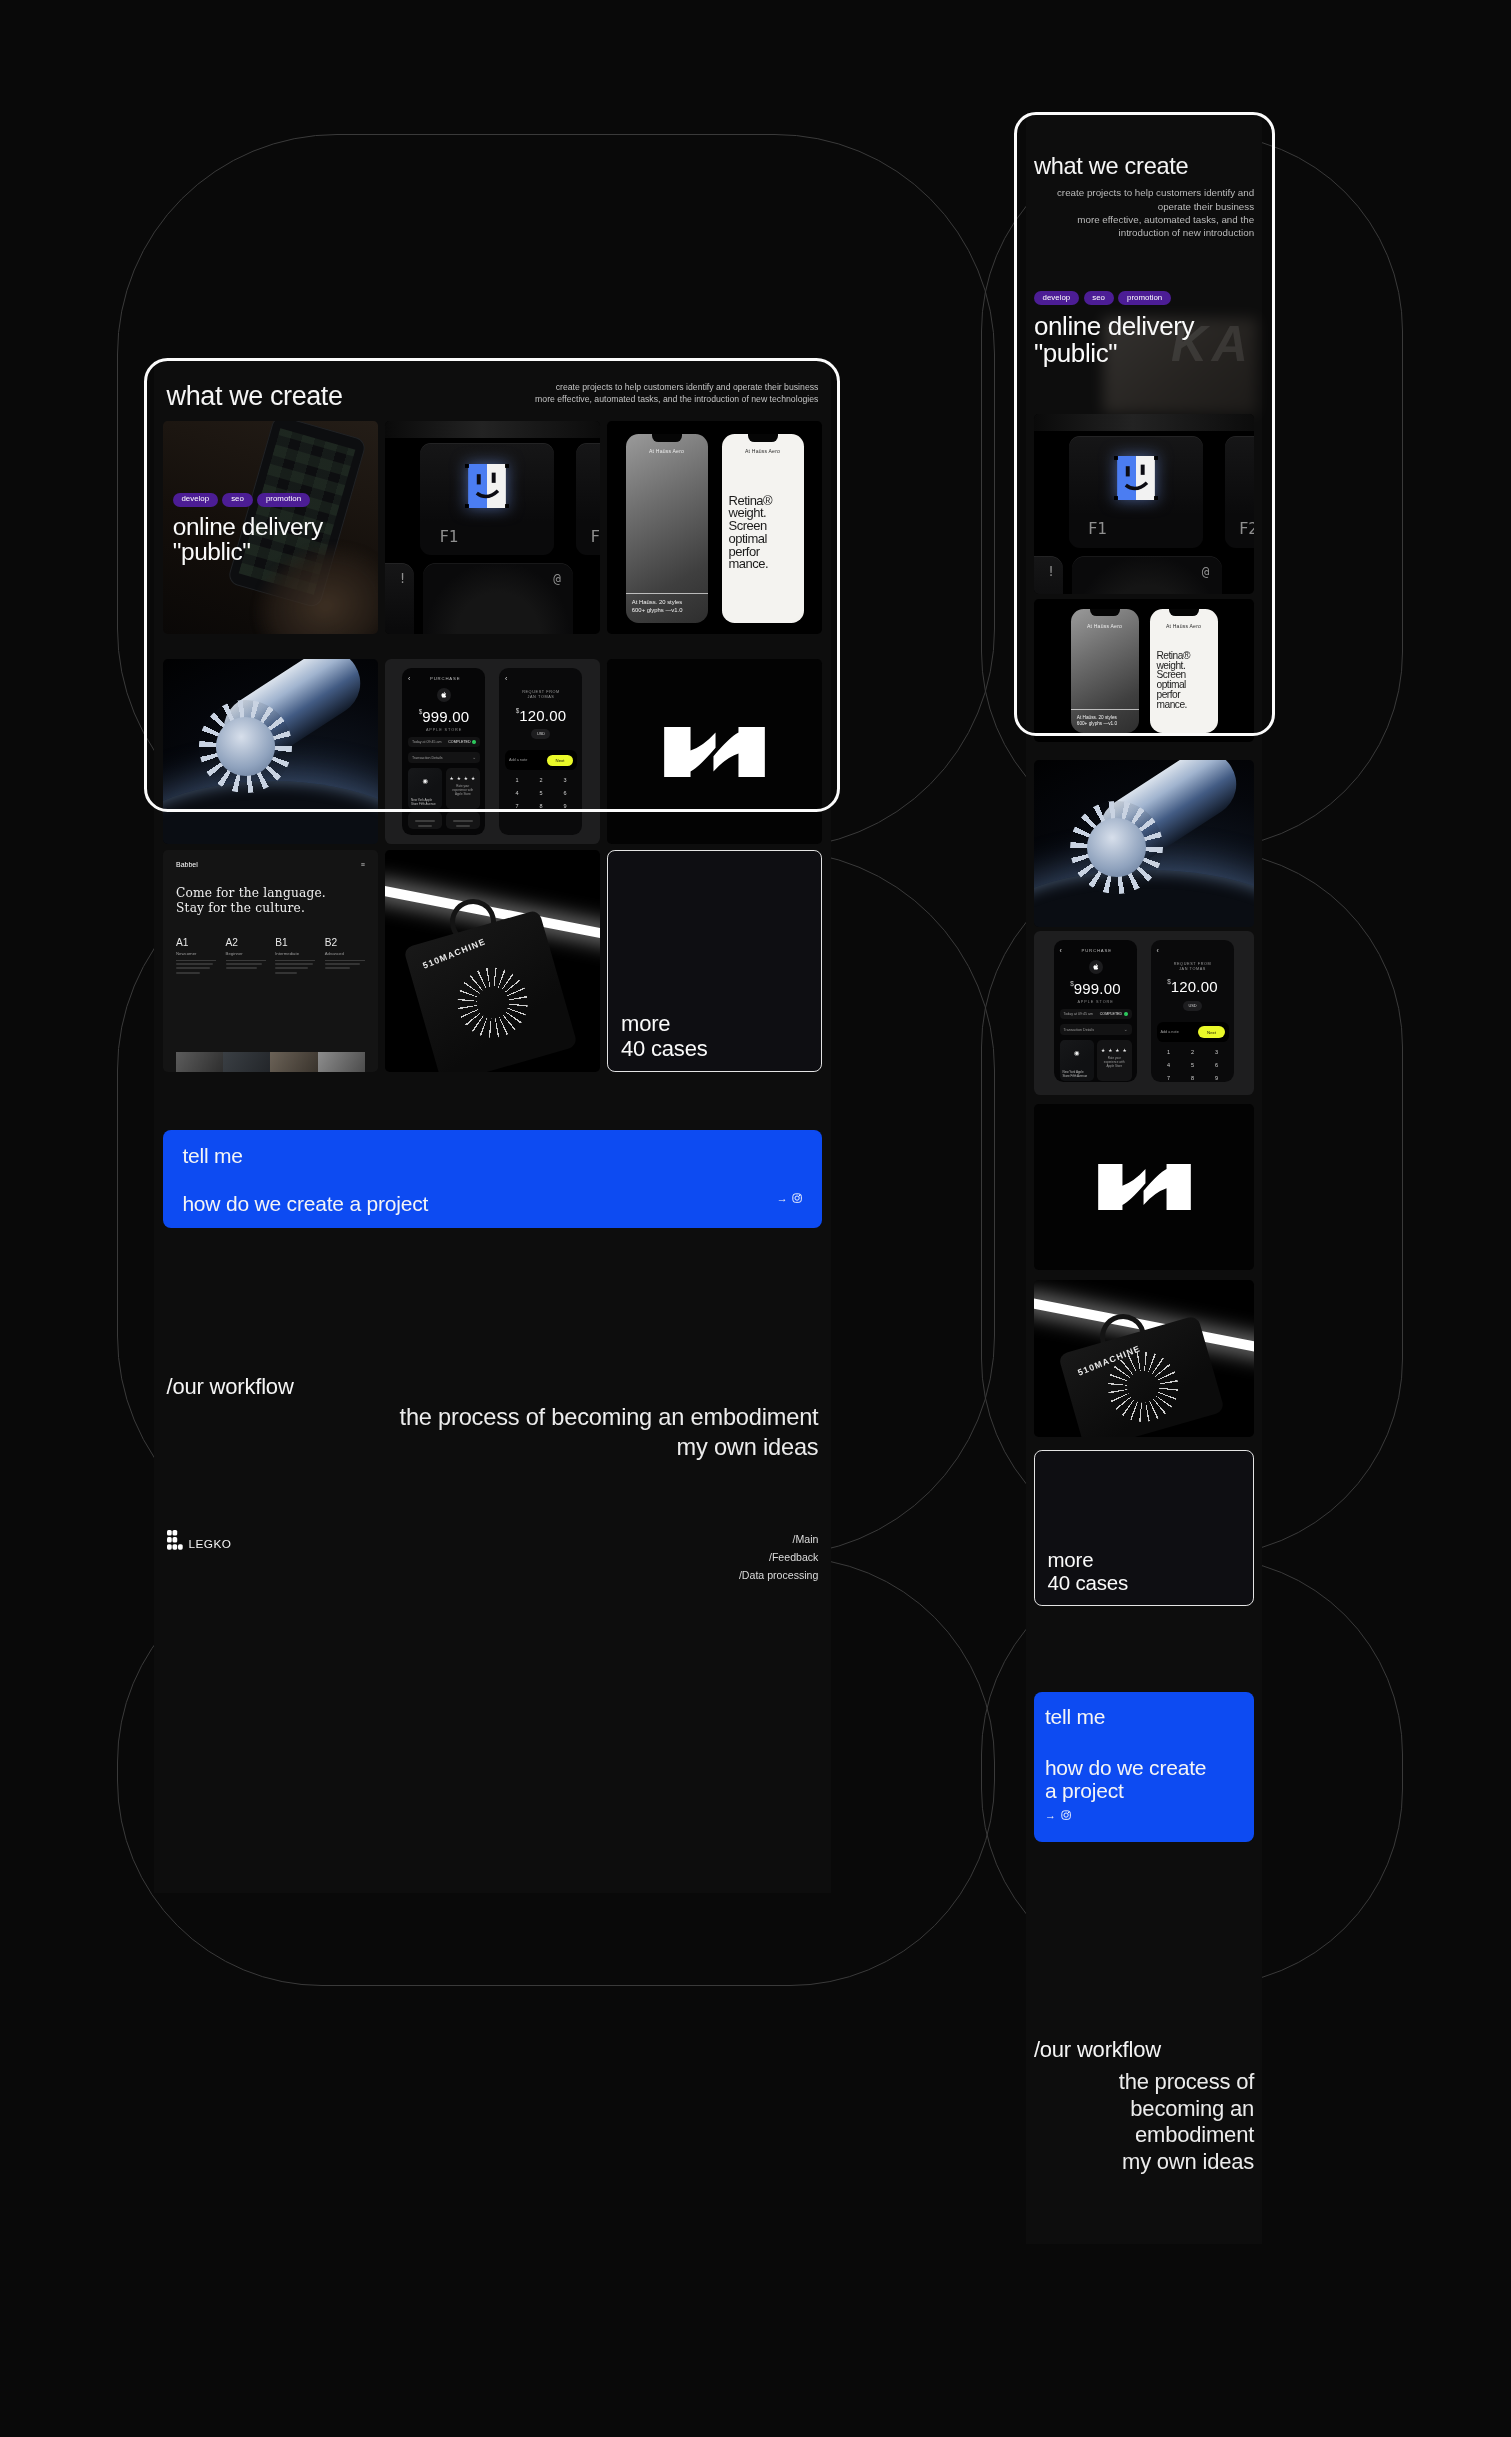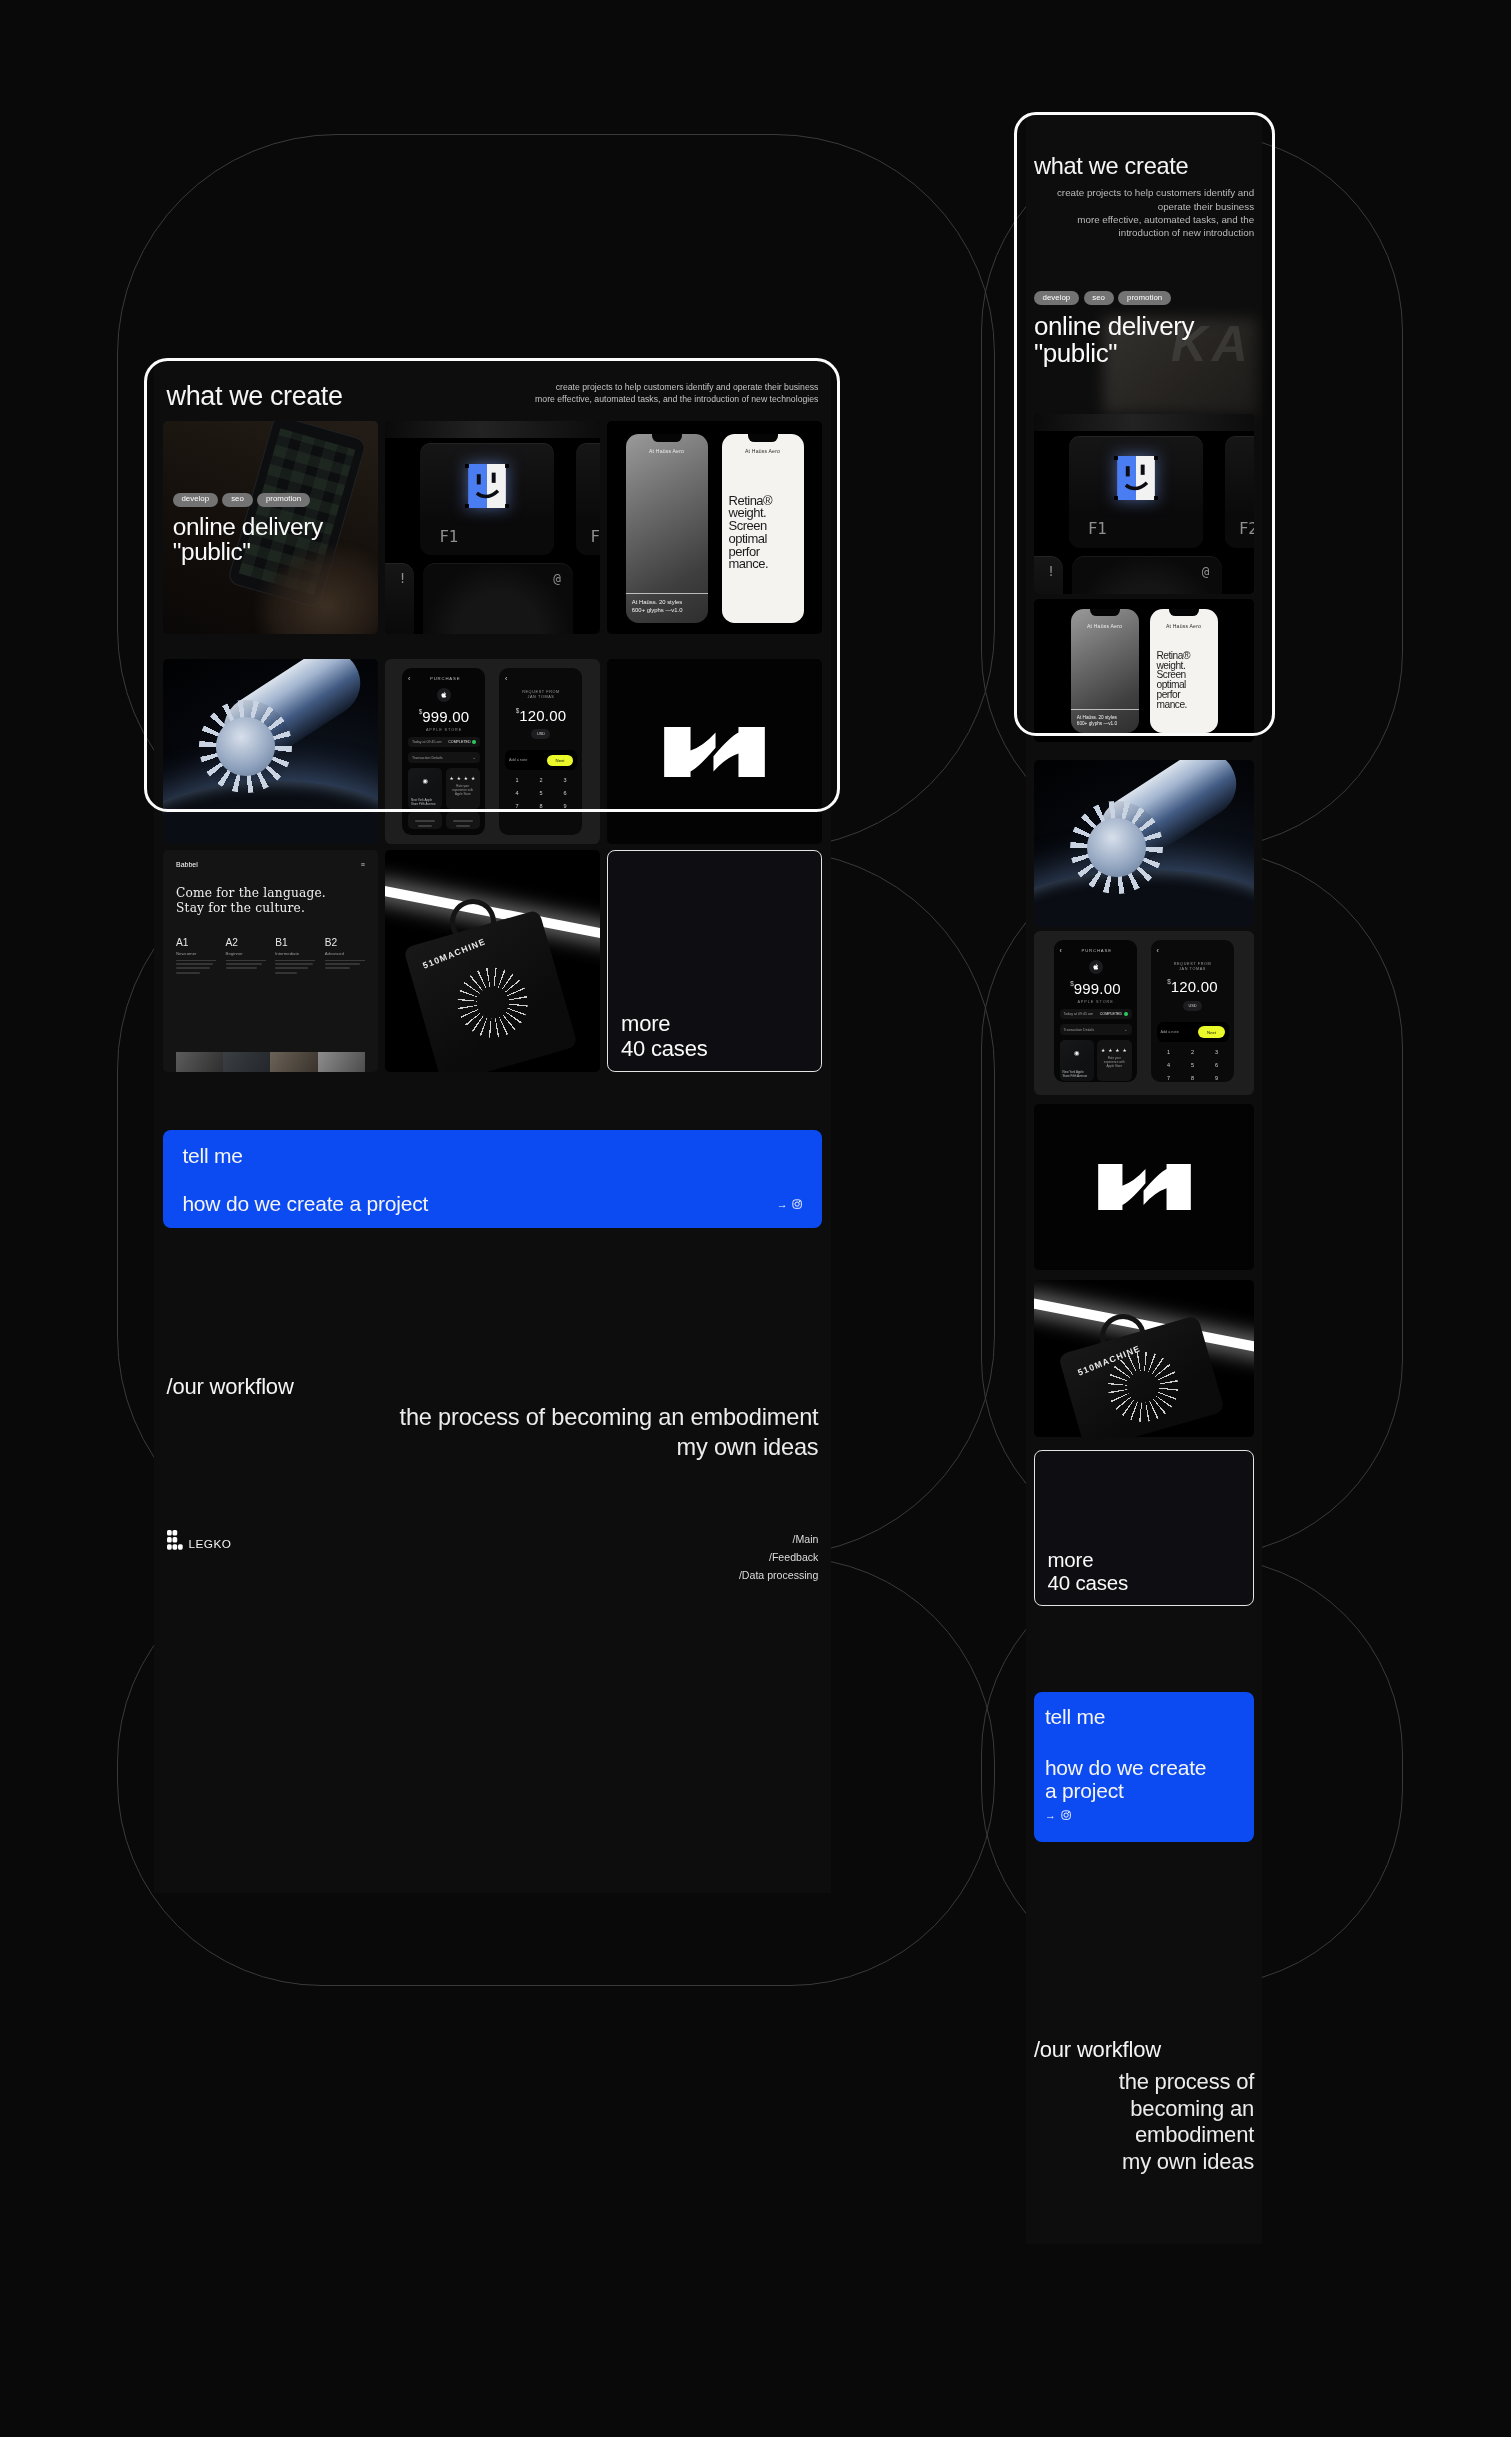--- a/index.html
+++ b/index.html
@@ -34,21 +34,21 @@
 
   
   .hand{background:linear-gradient(200deg,#241d17 0%,#140f0b 55%,#0a0807 100%);}
   .hand-phone{position:absolute;width:94px;height:173px;right:33px;top:3.1px;transform:rotate(16deg);background:#0d0e10;border:0.8px solid #202225;border-radius:11px;}
   .hand-phone:after{content:"";position:absolute;inset:11px 7.9px;background:
      repeating-linear-gradient(0deg,rgba(50,70,50,.28) 0 11px,transparent 11px 20.5px),
      repeating-linear-gradient(90deg,rgba(50,70,55,.22) 0 12.6px,transparent 12.6px 23.6px);}
   .hand-blob{position:absolute;width:150px;height:126px;right:-23.6px;bottom:-35px;background:radial-gradient(closest-side,#4c3b2c,#281f18 70%,transparent);border-radius:50%;transform:rotate(-18deg);opacity:.75;filter:blur(2.4px);}
   .case-overlay{position:absolute;left:9.4px;top:72px;z-index:2;}
   .tags{display:flex;gap:4.7px;}
-  .tag{background:#737373;color:#fff;font-size:7.9px;padding:2.4px 8.7px;border-radius:787px;line-height:1.1;}
+  .tag{background:#4c1d95;color:#fff;font-size:7.9px;padding:2.4px 8.7px;border-radius:787px;line-height:1.1;}
   .case-title{margin-top:7px;font-size:24.4px;line-height:1.06;letter-spacing:-0.4px;color:#fafafa;}
 
   
   .kb{background:#000;}
   .kb-top{position:absolute;left:0;right:0;top:0;height:17.3px;background:linear-gradient(90deg,#0a0a0a,#232323 45%,#0c0c0c);}
   .keycap{position:absolute;background:linear-gradient(180deg,#161617,#0a0a0b 70%);border-radius:11px;box-shadow:inset 0 0.8px 0 rgba(255,255,255,.08);}
   .key-f1{left:35px;top:22px;width:134px;height:112px;}
   .key-f2{left:191px;top:22px;width:94px;height:112px;}
   .key-low-l{left:-28px;top:142px;width:57px;height:94px;border-radius:12.6px;}
   .key-low-m{left:38px;top:142px;width:150px;height:118px;border-radius:12.6px;background:radial-gradient(circle at 50% 60%,#151515 0 40%,#0a0a0b 70%);}
@@ -143,21 +143,21 @@
   .sb4{background:linear-gradient(120deg,#8d8d8d,#4c4c4c);}
 
   
   .morecard{background:#0e0e12;border:0.8px solid #e4e4e4;border-radius:7.9px;}
   .moretext{position:absolute;left:12.6px;bottom:10.2px;font-size:22px;line-height:1.12;letter-spacing:-0.2px;color:#fafafa;}
   .morecard.m .moretext{font-size:20.5px;}
 
   
   .banner-d{margin:58px 9.4px 0;height:98px;border-radius:7.9px;background:#0d4bf2;position:relative;padding:14px 19px;box-sizing:border-box;}
   .eyebrow{font-size:21px;letter-spacing:-0.2px;}
-  .brow{position:absolute;left:19px;right:19px;bottom:12.6px;display:flex;justify-content:space-between;align-items:center;}
+  .brow{position:absolute;left:19px;right:19px;bottom:12.6px;display:flex;justify-content:space-between;align-items:flex-start;}
   .btitle{font-size:21px;letter-spacing:-0.2px;}
   .bicons{display:flex;align-items:center;gap:4.7px;font-size:11px;}
   .bluecard-m{margin-top:86px;height:150px;border-radius:7.9px;background:#0d4bf2;padding:12.6px 11px;box-sizing:border-box;position:relative;}
   .bluecard-m .title2{margin-top:27px;font-size:21px;line-height:1.12;letter-spacing:-0.2px;}
   .bluecard-m .bicons{margin-top:6.3px;font-size:11px;}
 
   
   .workflow-d{margin:146px 12.6px 0;}
   .wlabel{font-size:22px;letter-spacing:-0.2px;}
   .wlines{margin-top:3.1px;text-align:right;font-size:23.6px;line-height:1.25;letter-spacing:-0.2px;color:#ececec;}

